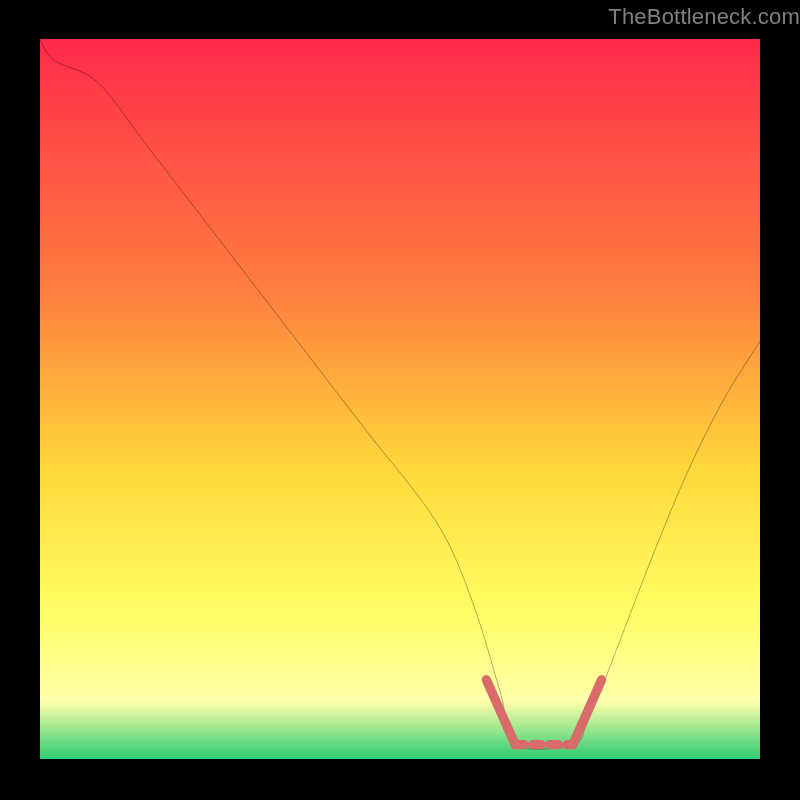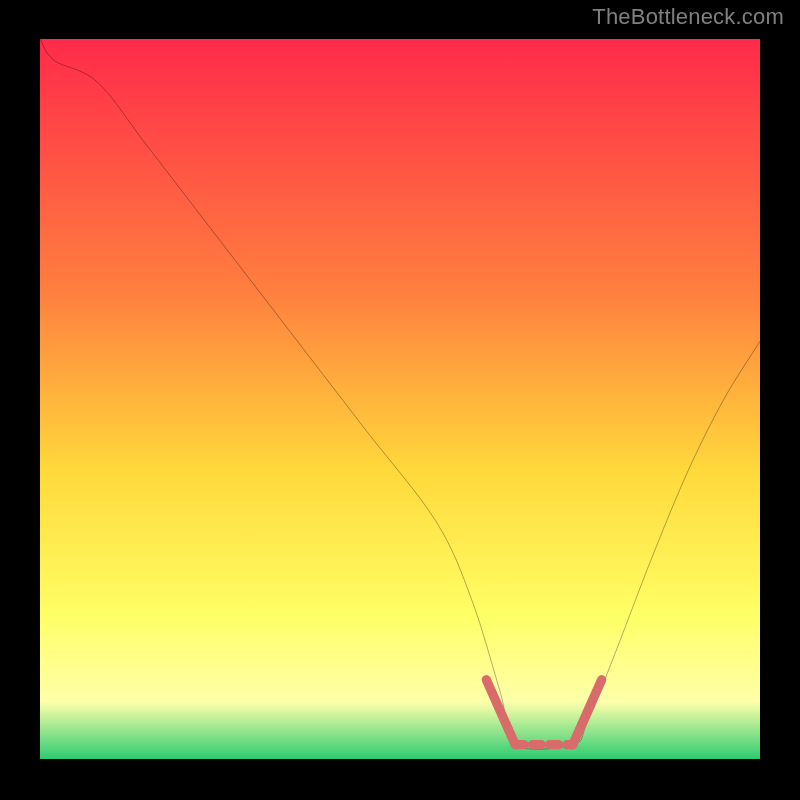--- a/index.html
+++ b/index.html
@@ -11,21 +11,21 @@
     overflow: hidden;
   }
   .container {
     position: relative;
     width: 800px;
     height: 800px;
   }
   .watermark {
     position: absolute;
     top: 4px;
-    right: 16px;
+    right: 0;
     color: #808080;
     font-family: Arial, Helvetica, sans-serif;
     font-size: 22px;
     letter-spacing: 0.2px;
     user-select: none;
   }
   .plot {
     position: absolute;
     left: 40px;
     top: 39px;

